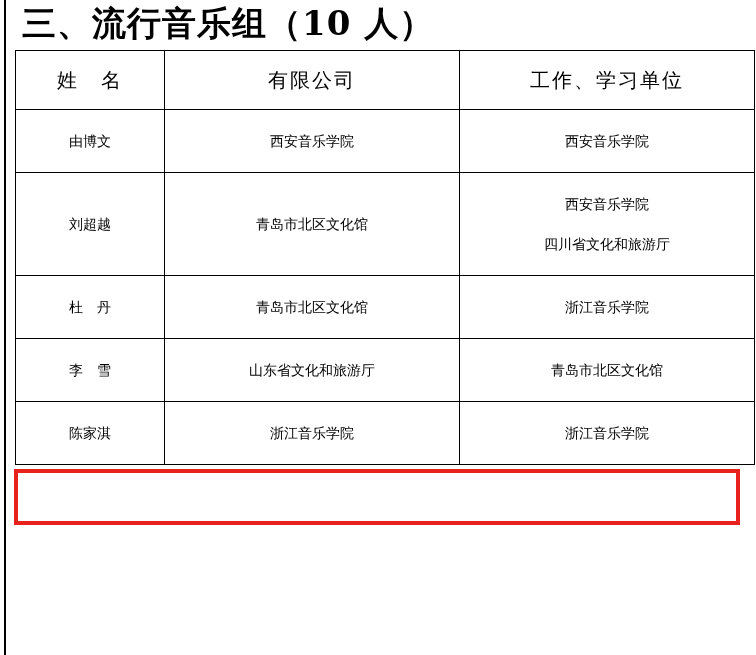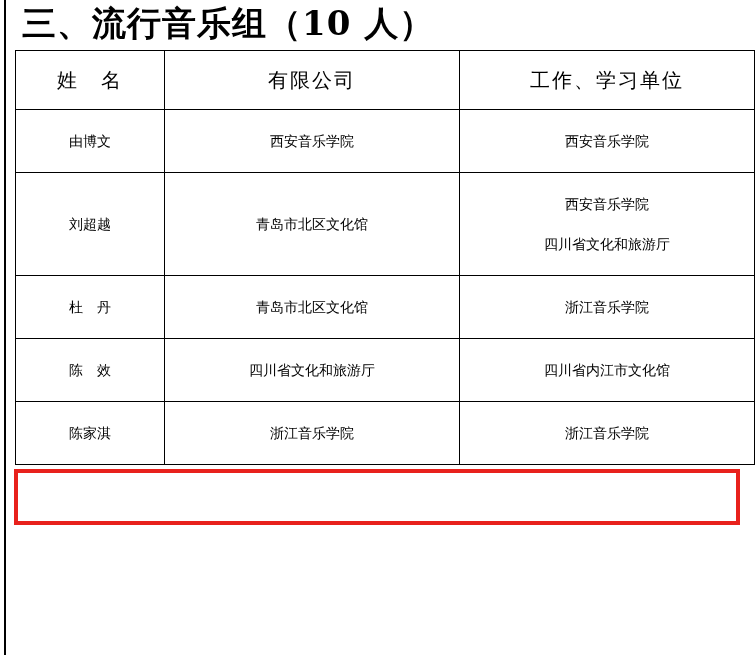--- a/index.html
+++ b/index.html
@@ -134,26 +134,26 @@
             <span class="two-line">四川省文化和旅游厅</span>
           </td>
         </tr>
 
         <tr class="single">
           <td class="name">杜　丹</td>
           <td class="unit">青岛市北区文化馆</td>
           <td class="work">浙江音乐学院</td>
         </tr>
 
+        <tr class="single">
+          <td class="name">李　雪</td>
+          <td class="unit">山东省文化和旅游厅</td>
+          <td class="work">青岛市北区文化馆</td>
+        </tr>
 
-        <tr class="single">
-          <td class="name">陈　效</td>
-          <td class="unit">四川省文化和旅游厅</td>
-          <td class="work">四川省内江市文化馆</td>
-        </tr>
 
         <tr class="single highlight">
           <td class="name">陈家淇</td>
           <td class="unit">浙江音乐学院</td>
           <td class="work">浙江音乐学院</td>
         </tr>
 
       </tbody>
     </table>
   </div>

